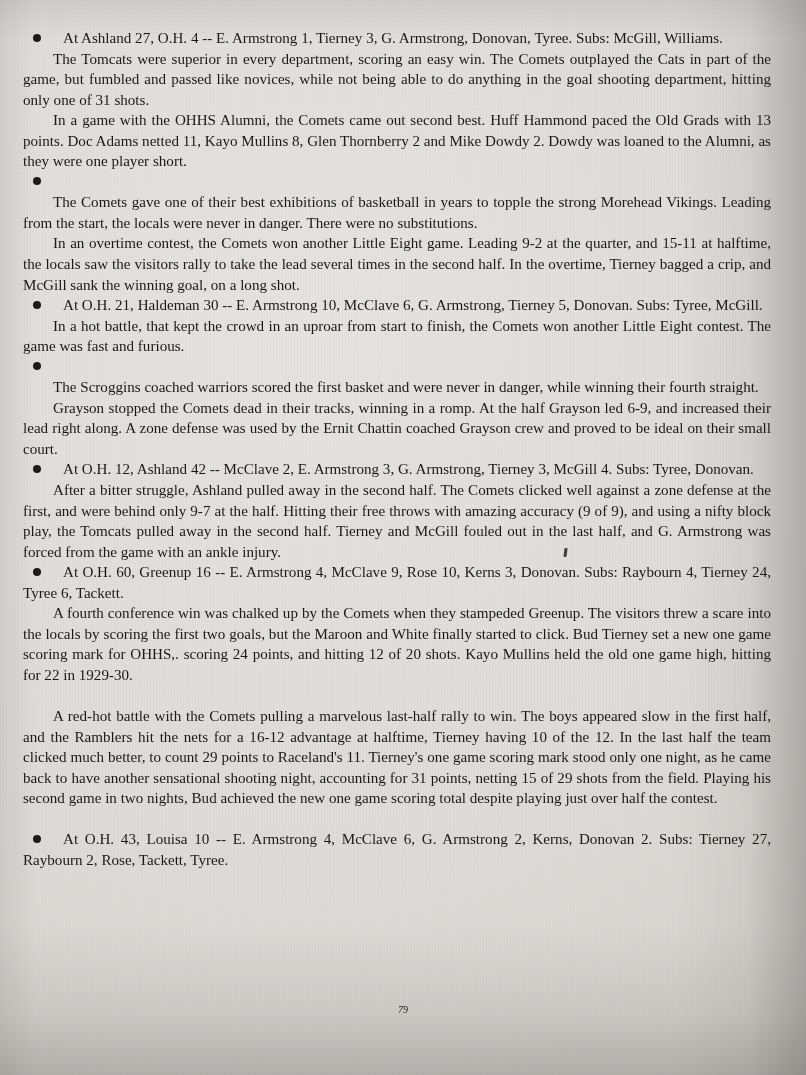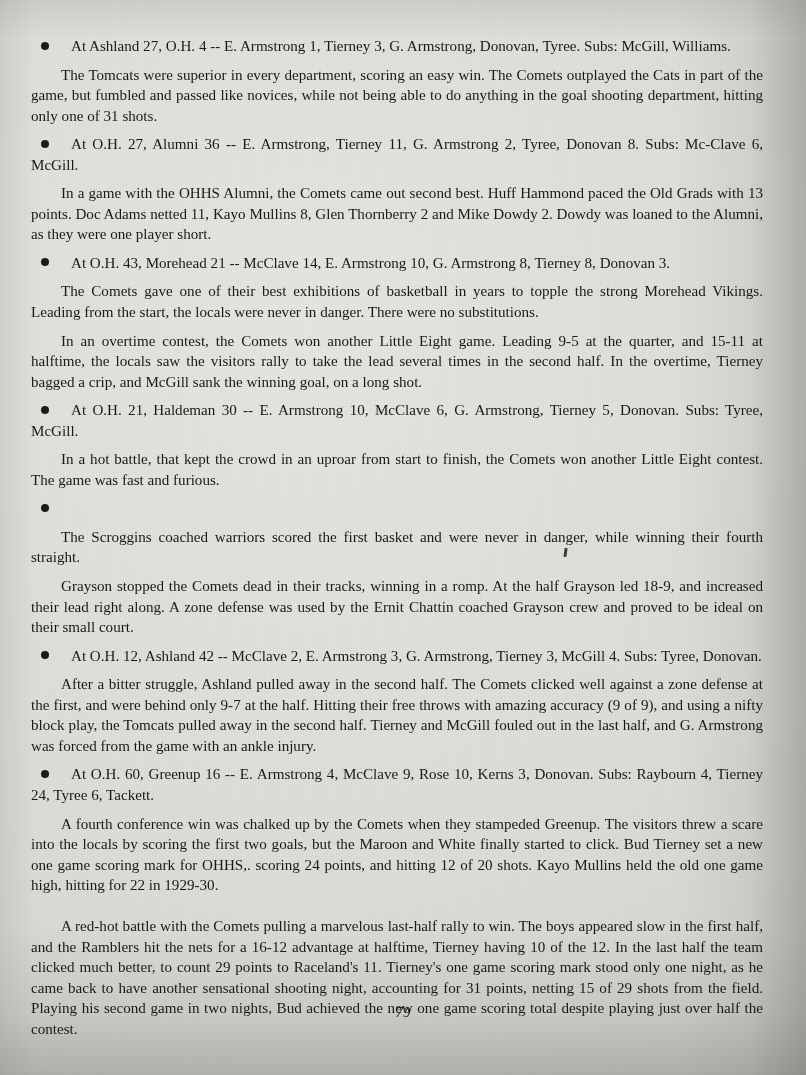--- a/index.html
+++ b/index.html
@@ -69,21 +69,21 @@
     top: 28px;
     width: 748px;
     font-size: 15.1px;
     line-height: 20.55px;
     text-align: justify;
     text-justify: inter-word;
     -webkit-font-smoothing: none;
   }
 
   p {
-    margin: 8px;
+    margin: 0;
     padding: 0;
   }
   p.body-para {
     text-indent: 30px;
   }
   p.game-line {
     position: relative;
     padding-left: 0;
     text-indent: 0;
   }
@@ -101,21 +101,21 @@
   }
   p.gap-before { margin-top: 20.55px; }
 
   .page-number {
     position: absolute;
     left: 0;
     right: 0;
     top: 1004px;
     text-align: center;
     font-style: italic;
-    font-size: 15px;
+    font-size: 10px;
     color: #232323;
   }
   .smudge {
     position: absolute;
     width: 3px;
     height: 9px;
     background: #232323;
     transform: rotate(8deg);
     border-radius: 1px;
     opacity: 0.85;
@@ -128,33 +128,33 @@
   <div class="paper-base"></div>
   <div class="grain"></div>
   <div class="scan-shade-top"></div>
   <div class="scan-shade-left"></div>
   <div class="scan-shade-right"></div>
   <div class="scan-shade-bottom"></div>
 
   <div class="text-column" id="text-column">
       <p class="game-line"><span class="bullet"></span><span>At Ashland 27, O.H. 4 -- E. Armstrong 1, Tierney 3, G. Armstrong, Donovan, Tyree.   Subs: McGill, Williams.</span></p>
       <p class="body-para">The Tomcats were superior in every department, scoring an easy win.   The Comets outplayed the Cats in part of the game, but fumbled and passed like novices, while not being able to do anything in the goal shooting department, hitting only one of 31 shots.</p>
-      <p class="game-line"><span class="bullet"></span><span>At O.H. 27, Alumni 36 -- E. Armstrong, Tierney 11, G. Armstrong 2, Tyree, Donovan 8.   Subs: Mc-Clave 6, McGill.</span></p>
       <p class="body-para">In a game with the OHHS Alumni, the Comets came out second best.   Huff Hammond paced the Old Grads with 13 points.   Doc Adams netted 11, Kayo Mullins 8, Glen Thornberry 2 and Mike Dowdy 2.   Dowdy was loaned to the Alumni, as they were one player short.</p>
-      <p class="game-line"><span class="bullet"></span><span>At O.H. 43, Morehead 21 -- McClave 14, E. Armstrong 10, G. Armstrong 8, Tierney 8, Donovan 3.</span></p>
+      <p class="game-line"><span class="bullet"></span></p>
       <p class="body-para">The Comets gave one of their best exhibitions of basketball in years to topple the strong Morehead Vikings.   Leading from the start, the locals were never in danger.   There were no substitutions.</p>
-      <p class="body-para">In an overtime contest, the Comets won another Little Eight game.   Leading 9-5 at the quarter, and 15-11 at halftime, the locals saw the visitors rally to take the lead several times in the second half.   In the overtime, Tierney bagged a crip, and McGill sank the winning goal, on a long shot.</p>
+      <p class="body-para">In an overtime contest, the Comets won another Little Eight game.   Leading 9-2 at the quarter, and 15-11 at halftime, the locals saw the visitors rally to take the lead several times in the second half.   In the overtime, Tierney bagged a crip, and McGill sank the winning goal, on a long shot.</p>
       <p class="game-line"><span class="bullet"></span><span>At O.H. 21, Haldeman 30 -- E. Armstrong 10, McClave 6, G. Armstrong, Tierney 5, Donovan.   Subs: Tyree, McGill.</span></p>
       <p class="body-para">In a hot battle, that kept the crowd in an uproar from start to finish, the Comets won another Little Eight contest.   The game was fast and furious.</p>
       <p class="game-line"><span class="bullet"></span></p>
       <p class="body-para">The Scroggins coached warriors scored the first basket and were never in danger, while winning their fourth straight.</p>
-      <p class="body-para">Grayson stopped the Comets dead in their tracks, winning in a romp.   At the half Grayson led 18-9, and increased their lead right along. A zone defense was used by the Ernit Chattin coached Grayson crew and proved to be ideal on their small court.</p>
+      <p class="body-para">Grayson stopped the Comets dead in their tracks, winning in a romp.   At the half Grayson led 6-9, and increased their lead right along. A zone defense was used by the Ernit Chattin coached Grayson crew and proved to be ideal on their small court.</p>
       <p class="game-line"><span class="bullet"></span><span>At O.H. 12, Ashland 42 -- McClave 2, E. Armstrong 3, G. Armstrong, Tierney 3, McGill 4.   Subs: Tyree, Donovan.</span></p>
       <p class="body-para">After a bitter struggle, Ashland pulled away in the second half.   The Comets clicked well against a zone defense at the first, and were behind only 9-7 at the half.   Hitting their free throws with amazing accuracy (9 of 9), and using a nifty block play, the Tomcats pulled away in the second half.   Tierney and McGill fouled out in the last half, and G. Armstrong was forced from the game with an ankle injury.</p>
       <p class="game-line"><span class="bullet"></span><span>At O.H. 60, Greenup 16 -- E. Armstrong 4, McClave 9, Rose 10, Kerns 3, Donovan.   Subs: Raybourn 4, Tierney 24, Tyree 6, Tackett.</span></p>
       <p class="body-para">A fourth conference win was chalked up by the Comets when they stampeded Greenup.   The visitors threw a scare into the locals by scoring the first two goals, but the Maroon and White finally started to click.   Bud Tierney set a new one game scoring mark for OHHS,. scoring 24 points, and hitting 12 of 20 shots.   Kayo Mullins held the old one game high, hitting for 22 in 1929-30.</p>
       <p class="body-para gap-before">A red-hot battle with the Comets pulling a marvelous last-half rally to win.   The boys appeared slow in the first half, and the Ramblers hit the nets for a 16-12 advantage at halftime, Tierney having 10 of the 12.   In the last half the team clicked much better, to count 29 points to Raceland's 11.   Tierney's one game scoring mark stood only one night, as he came back to have another sensational shooting night, accounting for 31 points, netting 15 of 29 shots from the field.   Playing his second game in two nights, Bud achieved the new one game scoring total despite playing just over half the contest.</p>
+      <p class="game-line gap-before"><span class="bullet"></span><span>At O.H. 43, Louisa 10 -- E. Armstrong 4, McClave 6, G. Armstrong 2, Kerns, Donovan 2. Subs: Tierney 27, Raybourn 2, Rose, Tackett, Tyree.</span></p>
     </div>
 
   <div class="smudge" style="left:564px; top:548px;"></div>
 
   <div class="page-number">79</div>
 </div>
 
 </body></html>

